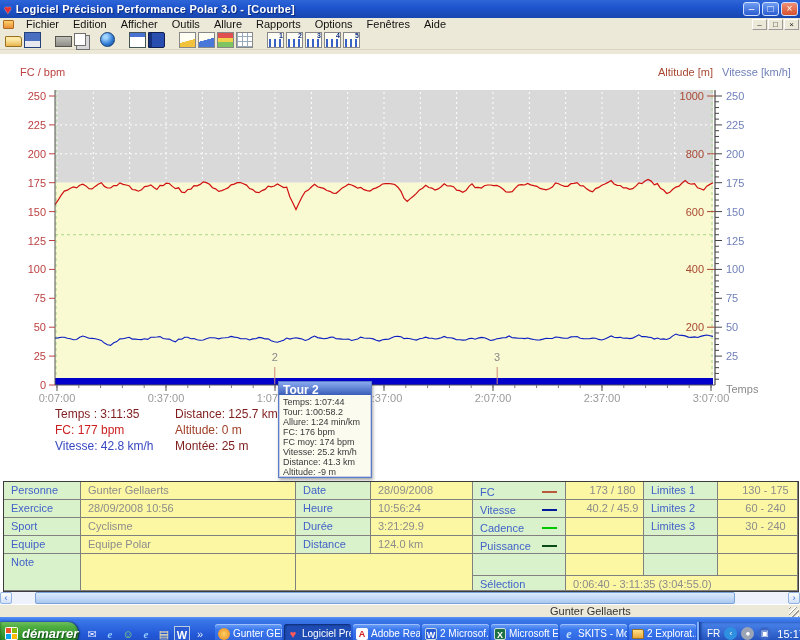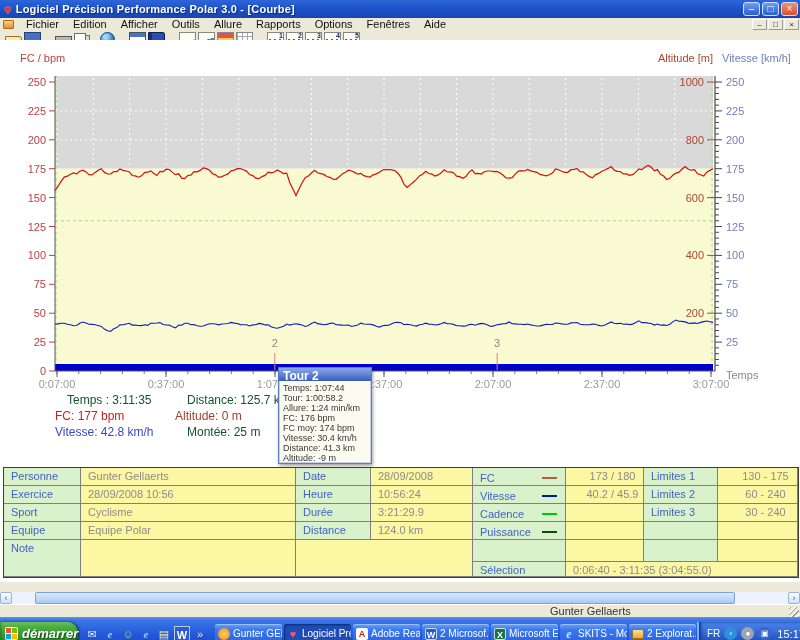--- a/index.html
+++ b/index.html
@@ -43,31 +43,31 @@
   .i-curve { background:linear-gradient(165deg,#fffef2 55%,#f2c23c 56%); border:1px solid #888; }
   .i-dist  { background:linear-gradient(165deg,#fffef2 48%,#4a78d8 49%); border:1px solid #888; }
   .i-zones { background:linear-gradient(180deg,#e05050 33%,#f2d24a 33% 66%,#7ec460 66%); border:1px solid #888; }
   .i-table { background:#fff; border:1px solid #888;
     background-image:repeating-linear-gradient(0deg,#9ab 0 1px,transparent 1px 5px),repeating-linear-gradient(90deg,#9ab 0 1px,transparent 1px 5px); }
   .i-lap { background:#fffef6; border:1px solid #888;
     background-image:repeating-linear-gradient(90deg,#3a62c4 0 2px,transparent 2px 5px); background-size:12px 9px; background-position:1px 6px; background-repeat:no-repeat; }
   .i-lap .sup { position:absolute; right:0; top:-1px; font-size:7px; color:#103080; font-weight:bold; }
 
   
-  .content { position:absolute; left:0; top:40px; width:800px; height:542px; background:#fff; }
+  .content { position:absolute; left:0; top:54px; width:800px; height:542px; background:#fff; }
   .axis-title { position:absolute; font-size:11px; }
   .t-fc  { left:20px; top:12px; color:#bc4040; }
   .t-alt { left:645px; top:12px; width:68px; text-align:right; color:#a84830; }
   .t-spd { left:722px; top:12px; color:#7080b8; }
   .t-time{ position:absolute; left:726px; top:329px; color:#8a8a8a; font-size:11px; }
 
   
   .stats { position:absolute; top:352px; font-size:12px; line-height:16px; }
   .st-c1 { left:55px; } .st-c2 { left:175px; }
-  .s-gray { color:#14532d;margin-left:12px; } .s-red { color:#cc2020; } .s-blue { color:#3848c0; } .s-dred { color:#a04028; }
+  .s-gray { color:#7f1d1d; } .s-red { color:#cc2020; } .s-blue { color:#3848c0; } .s-dred { color:#a04028; }
 
   
   .tooltip { position:absolute; left:278px; top:327px; width:94px; height:97px;
     background:#fbfbf0; border:1px solid #5c7cc8; box-shadow:1px 2px 3px rgba(60,60,60,.45); z-index:5; }
   .tooltip .tt-head { height:13px; background:linear-gradient(180deg,#88aaf0,#3a5cb8);
     color:#fff; font-size:12px; font-weight:bold; padding:1px 4px 0; }
   .tooltip .tt-body { padding:2px 3px; border:1px solid #c8d0e8; border-top:none; height:82px; }
   .tooltip .tt-line { font-size:9px; line-height:10px; color:#383838; white-space:nowrap; }
 
   
@@ -387,21 +387,21 @@
     </div>
 
     <div class="tooltip">
       <div class="tt-head">Tour 2</div>
       <div class="tt-body">
         <div class="tt-line">Temps: 1:07:44</div>
         <div class="tt-line">Tour: 1:00:58.2</div>
         <div class="tt-line">Allure: 1:24 min/km</div>
         <div class="tt-line">FC: 176 bpm</div>
         <div class="tt-line">FC moy:  174 bpm</div>
-        <div class="tt-line">Vitesse:  30.4 km/h</div>
+        <div class="tt-line">Vitesse:  25.2 km/h</div>
         <div class="tt-line">Distance:  41.3 km</div>
         <div class="tt-line">Altitude:  -9 m</div>
       </div>
     </div>
 
     <div class="info-table">
       <div class="tc lab" style="grid-area:1/1">Personne</div>
       <div class="tc val" style="grid-area:1/2">Gunter Gellaerts</div>
       <div class="tc lab" style="grid-area:1/3">Date</div>
       <div class="tc val" style="grid-area:1/4">28/09/2008</div>

